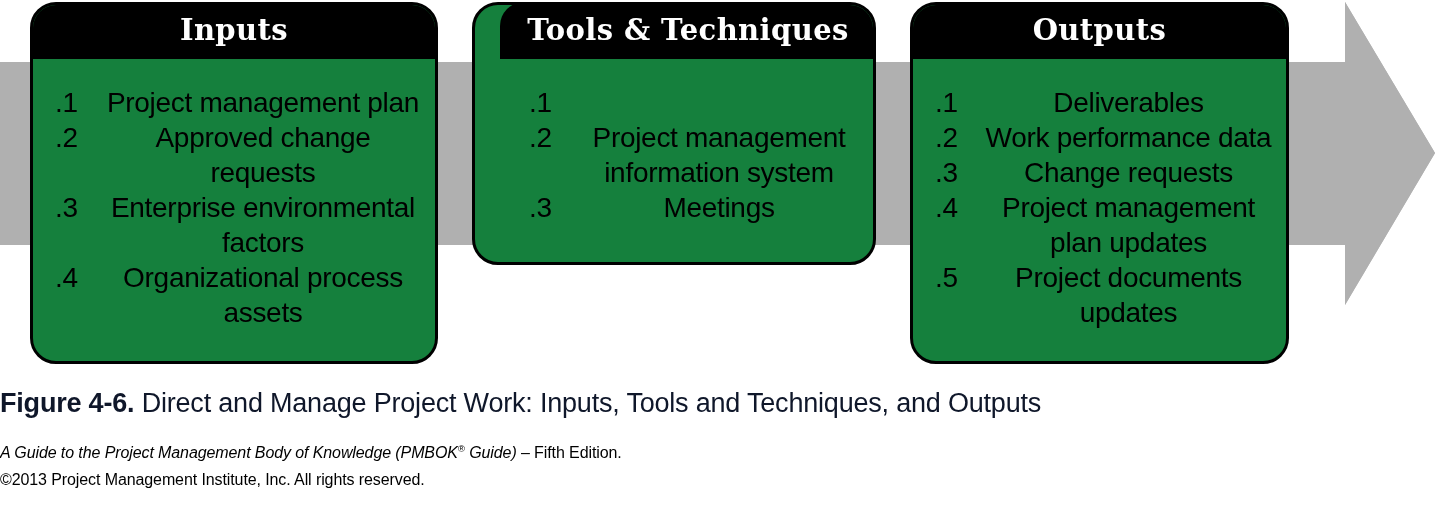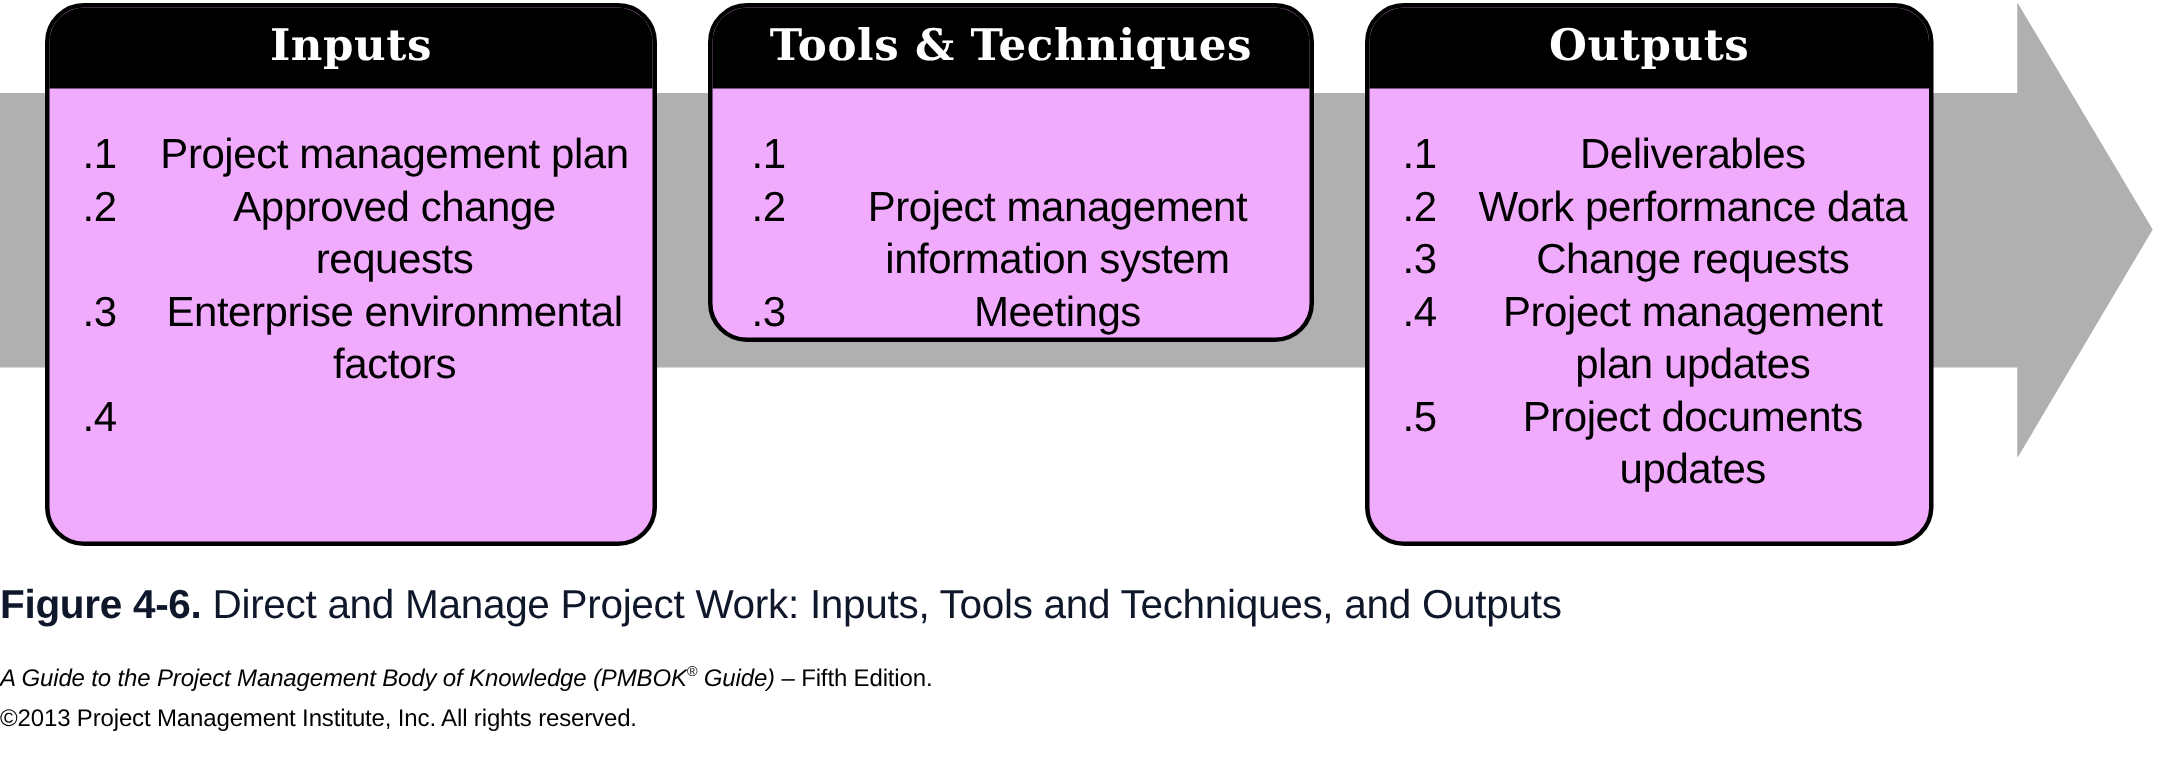--- a/index.html
+++ b/index.html
@@ -22,21 +22,21 @@
     top: 0;
     width: 1439px;
     height: 380px;
     pointer-events: none;
   }
 
   
   .box {
     position: absolute;
     box-sizing: border-box;
-    background: #f0abfc;
+    background: #15803d;
     border: 3px solid #000000;
     border-radius: 26px;
     overflow: hidden;
   }
   .box-header {
     background: #000000;
     color: #ffffff;
     text-align: center;
     font-family: "DejaVu Serif", serif;
     font-weight: bold;
@@ -71,21 +71,21 @@
     width: 46px;
     text-align: left;
     white-space: nowrap;
   }
   .item-text {
     flex: 1 1 auto;
     text-align: center;
   }
 
   #box-inputs  { left: 30px;  top: 2px; width: 408px; height: 362px; }
-  #box-tools   { left: 472px; top: 2px; width: 404px; height: 226px; }
+  #box-tools   { left: 472px; top: 2px; width: 404px; height: 263px; padding-left: 28px; }
   #box-outputs { left: 910px; top: 2px; width: 379px; height: 362px; }
 
   #box-tools .box-body  { padding-left: 26px; }
   #box-outputs .box-body{ padding-left: 22px; }
 
   
   #caption-block {
     position: absolute;
     left: 0;
     top: 386px;
@@ -137,20 +137,21 @@
       <li>
         <span class="item-num">.2</span>
         <span class="item-text">Approved change requests</span>
       </li>
       <li>
         <span class="item-num">.3</span>
         <span class="item-text">Enterprise environmental factors</span>
       </li>
       <li>
         <span class="item-num">.4</span>
+        <span class="item-text">Organizational process assets</span>
       </li>
     </ol>
   </div>
 </div>
 
 <div class="box" id="box-tools">
   <div class="box-header">Tools &amp; Techniques</div>
   <div class="box-body">
     <ol class="item-list">
       <li>

